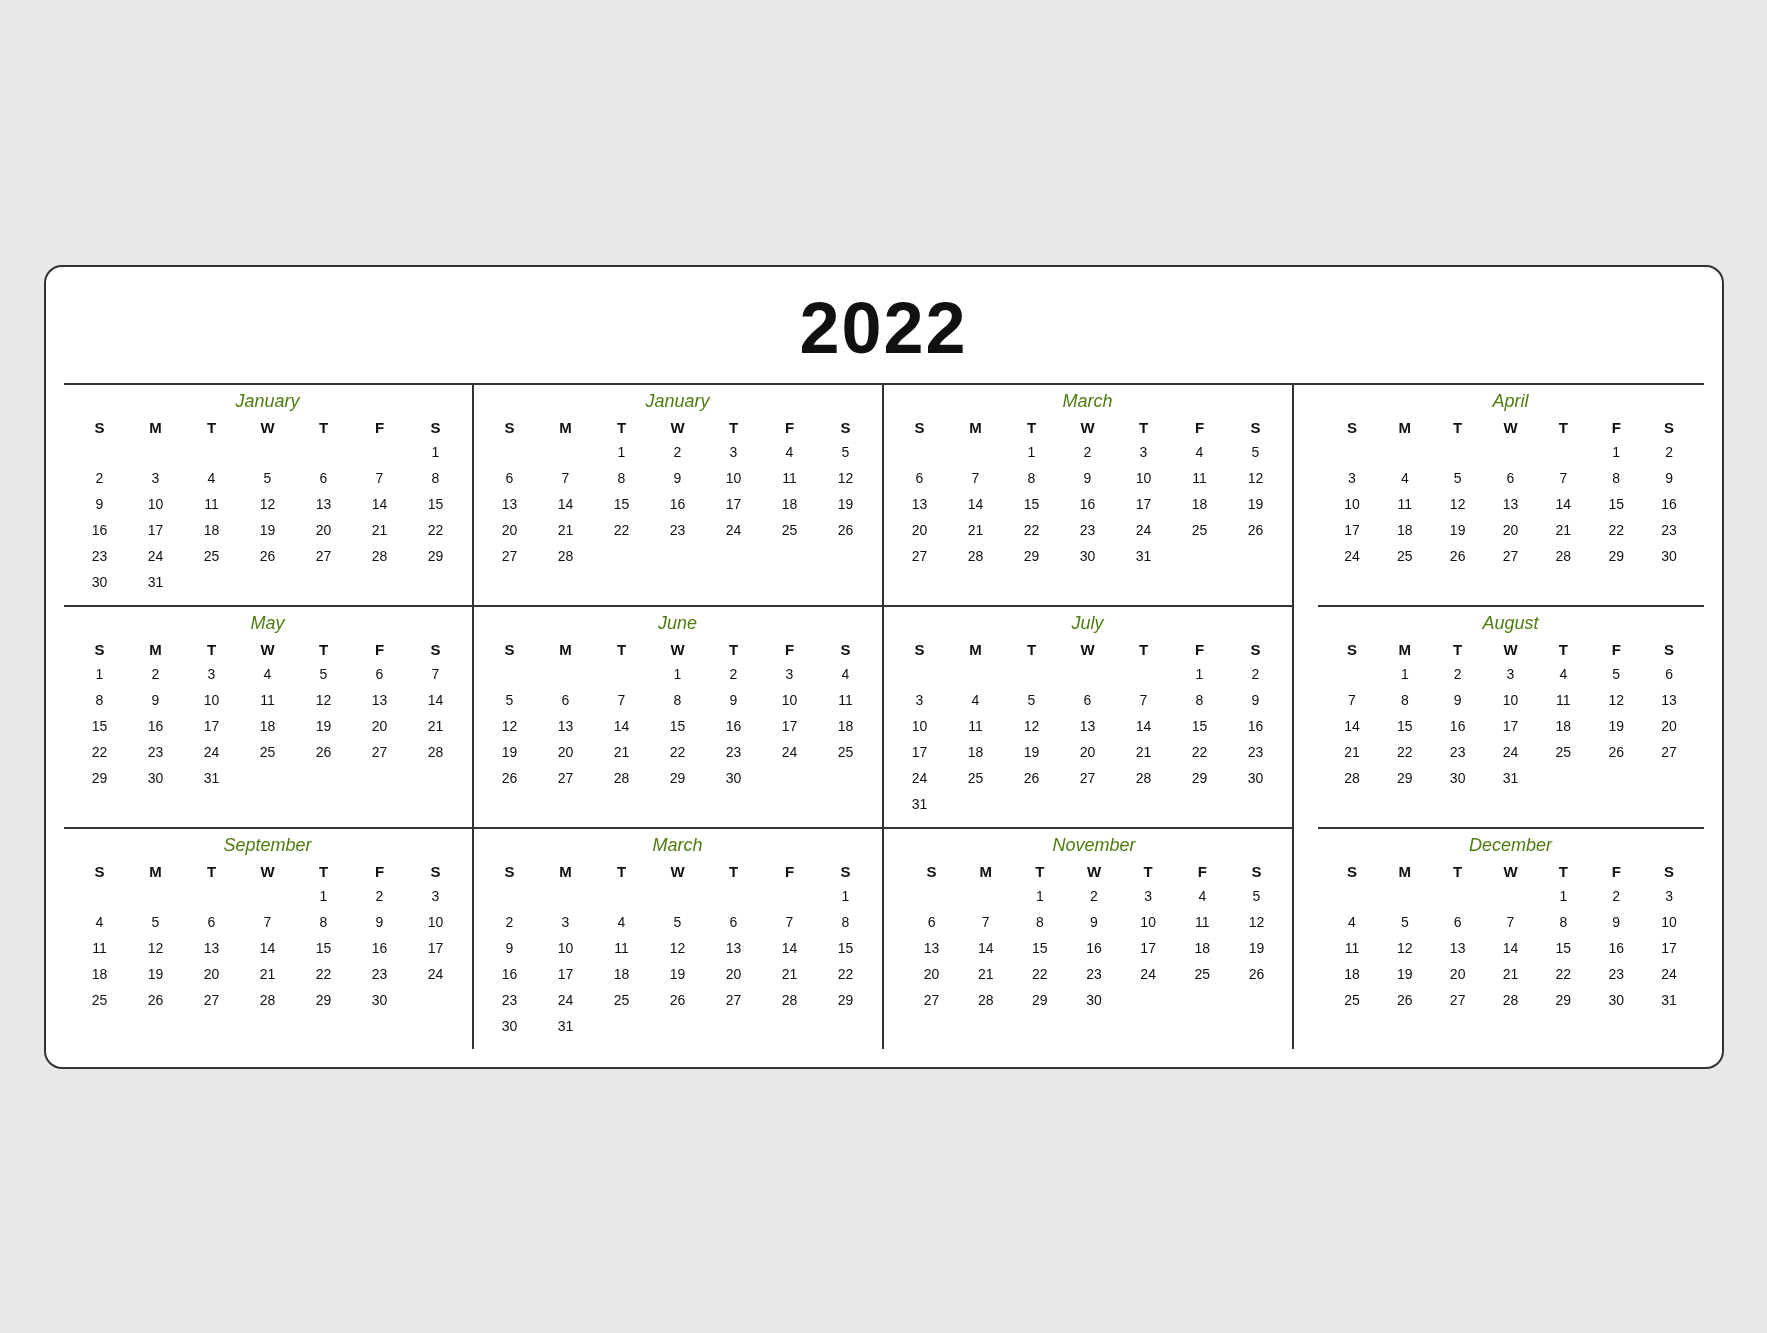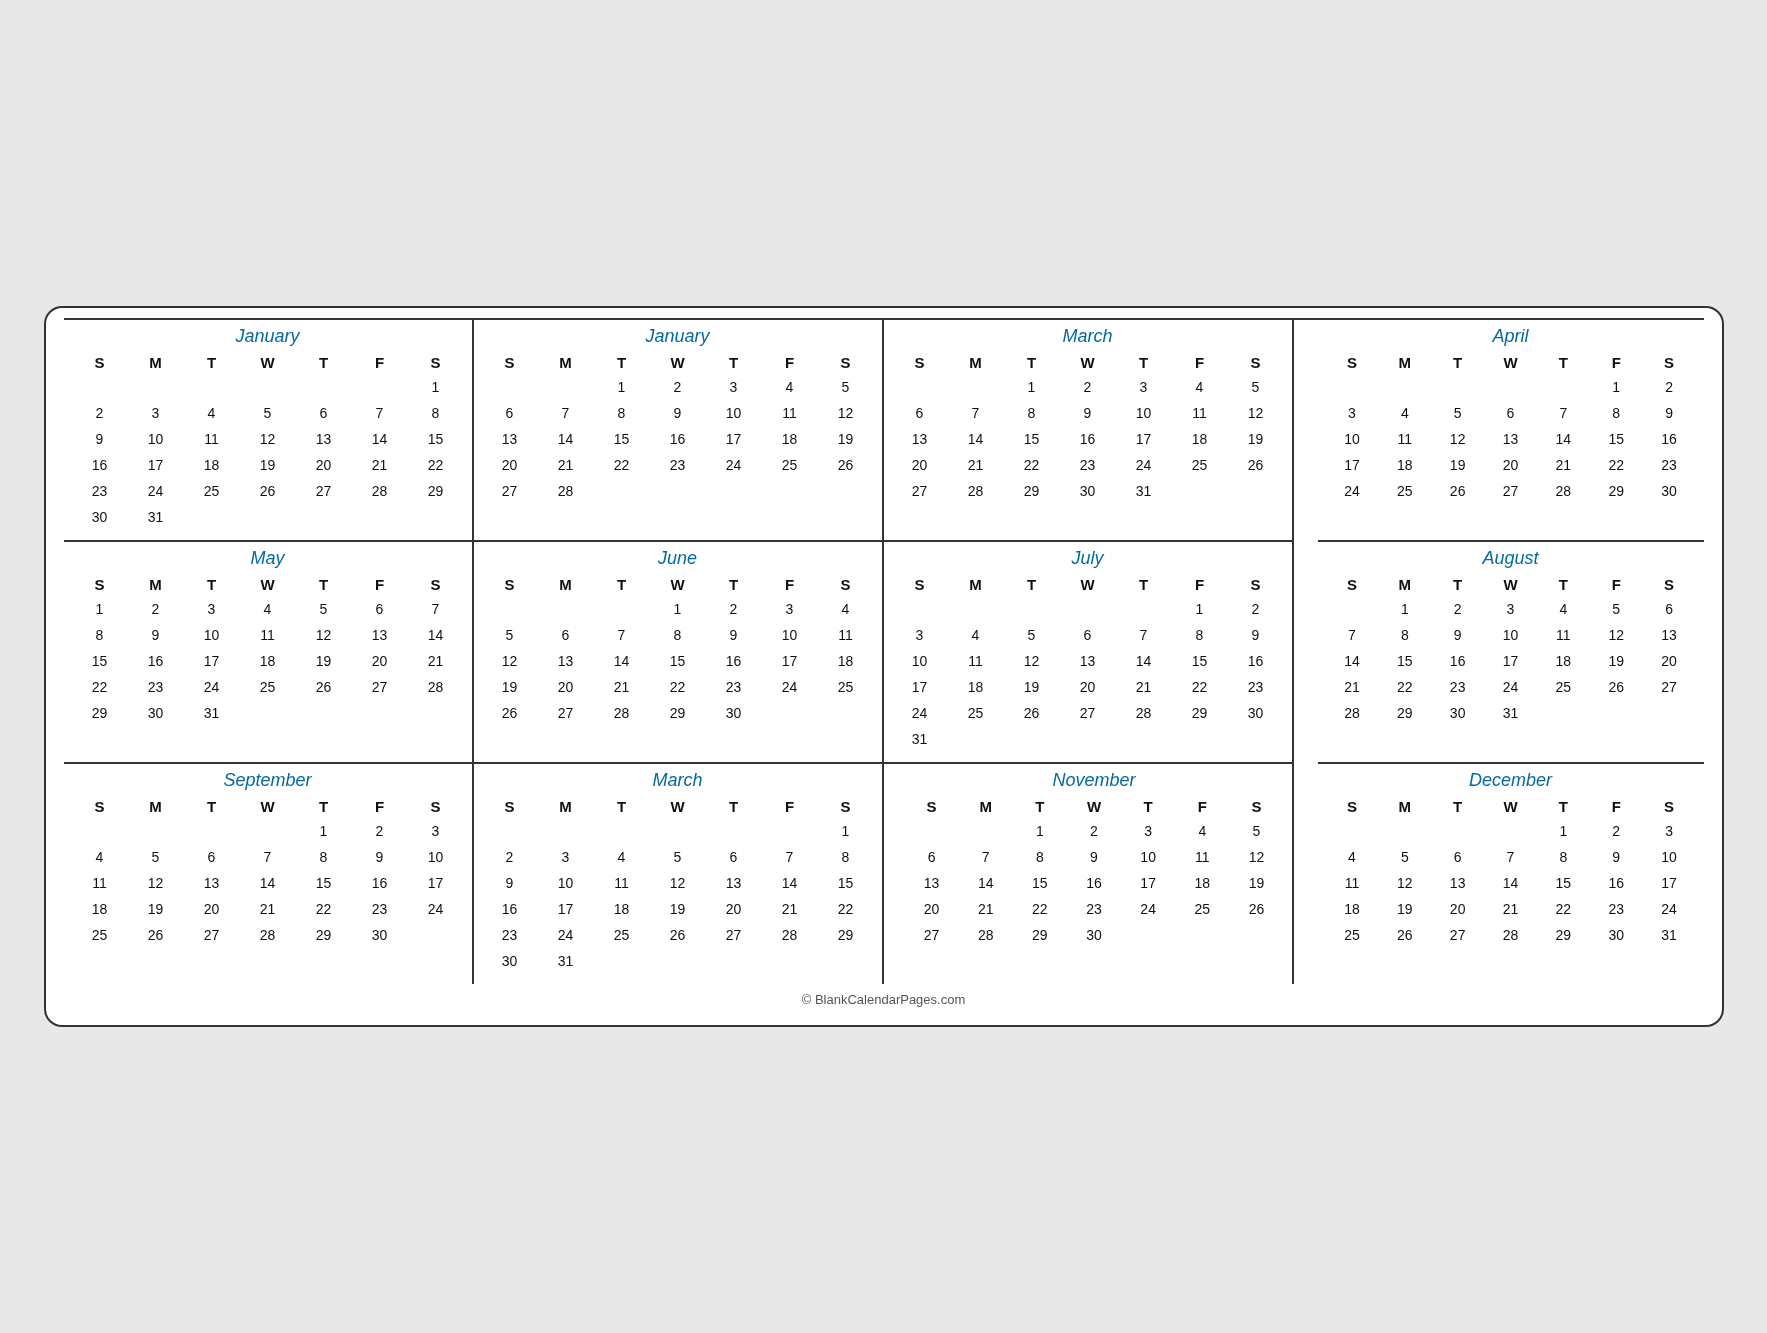--- a/index.html
+++ b/index.html
@@ -39,21 +39,21 @@
       padding: 6px 8px 10px;
     }
     .month-block:nth-child(4n) {
       border-right: none;
       margin-left: 24px;
     }
     .month-name {
       text-align: center;
       font-size: 18px;
       font-weight: normal;
-      color: #0369a1;
+      color: #4d7c0f;
       margin-bottom: 4px;
       font-style: italic;
     }
     .day-headers {
       display: grid;
       grid-template-columns: repeat(7, 1fr);
       text-align: center;
     }
     .day-header {
       font-size: 15px;
@@ -79,20 +79,21 @@
       text-align: center;
       font-size: 13px;
       color: #555;
       padding-top: 8px;
     }
   </style>
 </head>
 <body>
 
 <div class="calendar-container">
+  <div class="year-title">2022</div>
   <div class="months-grid" id="months-grid">
       <div class="month-block">
         <div class="month-name">January</div>
         <div class="day-headers">
           <div class="day-header">S</div>
           <div class="day-header">M</div>
           <div class="day-header">T</div>
           <div class="day-header">W</div>
           <div class="day-header">T</div>
           <div class="day-header">F</div>
@@ -690,14 +691,13 @@
           <div class="day-cell">25</div>
           <div class="day-cell">26</div>
           <div class="day-cell">27</div>
           <div class="day-cell">28</div>
           <div class="day-cell">29</div>
           <div class="day-cell">30</div>
           <div class="day-cell">31</div>
         </div>
       </div>
     </div>
-  <div class="footer">© BlankCalendarPages.com</div>
 </div>
 
 </body></html>

